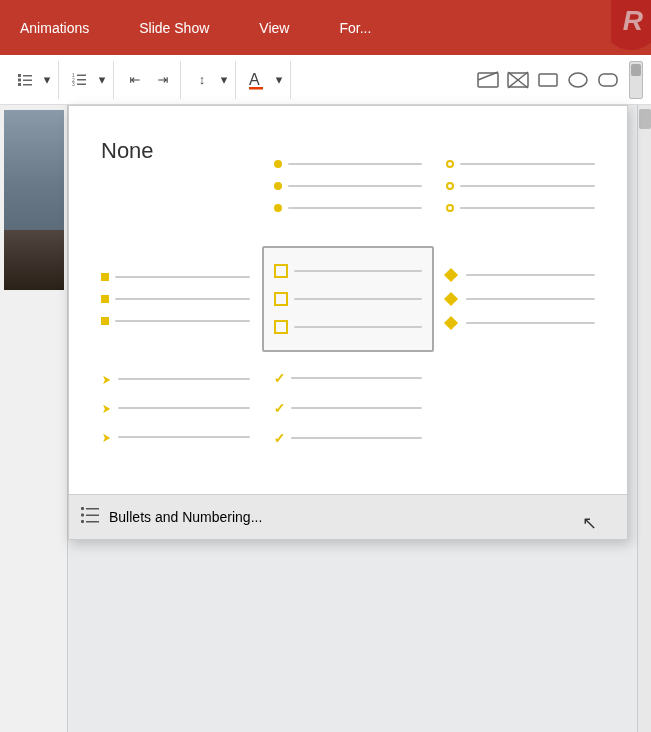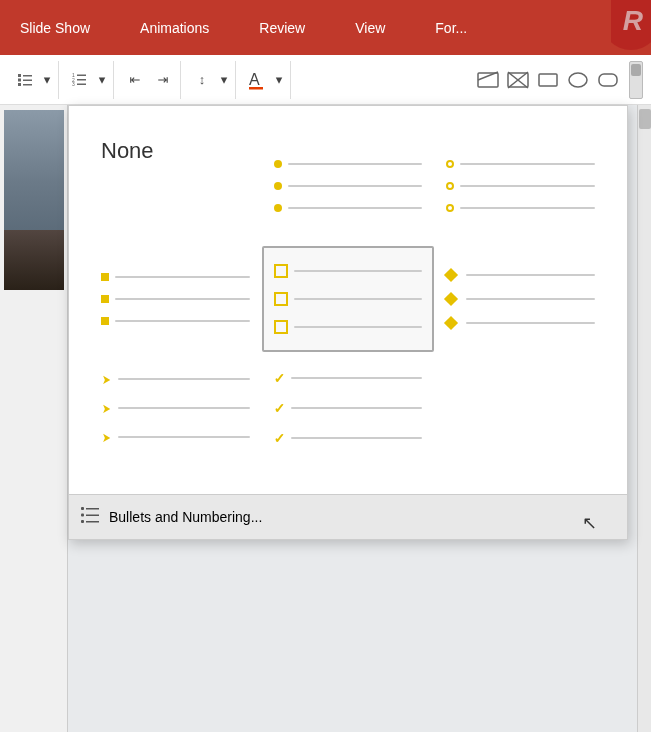--- a/index.html
+++ b/index.html
@@ -251,23 +251,22 @@
       font-size: 28px;
       font-weight: bold;
       color: #d4a0a0;
       font-style: italic;
     }
   </style>
 </head>
 <body>
 
 <div class="ribbon-bar">
+  <span class="ribbon-tab">Animations</span>
   <span class="ribbon-tab">Slide Show</span>
-  <span class="ribbon-tab">Animations</span>
-  <span class="ribbon-tab">Review</span>
   <span class="ribbon-tab">View</span>
   <span class="ribbon-tab">For...</span>
   <div class="brand-mark">
     <div class="brand-circle"></div>
     <span class="brand-r">R</span>
   </div>
 </div>
 
 <div class="toolbar-row">
   <div class="toolbar-group">

